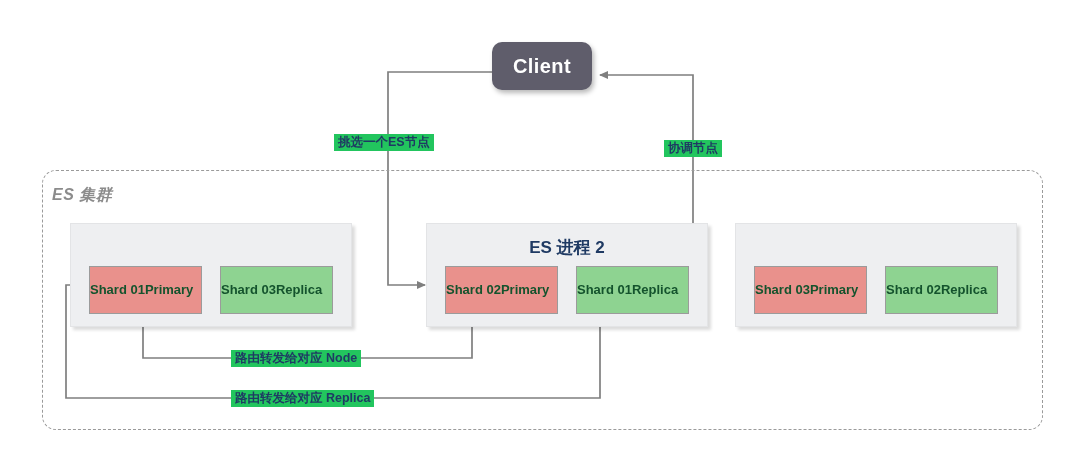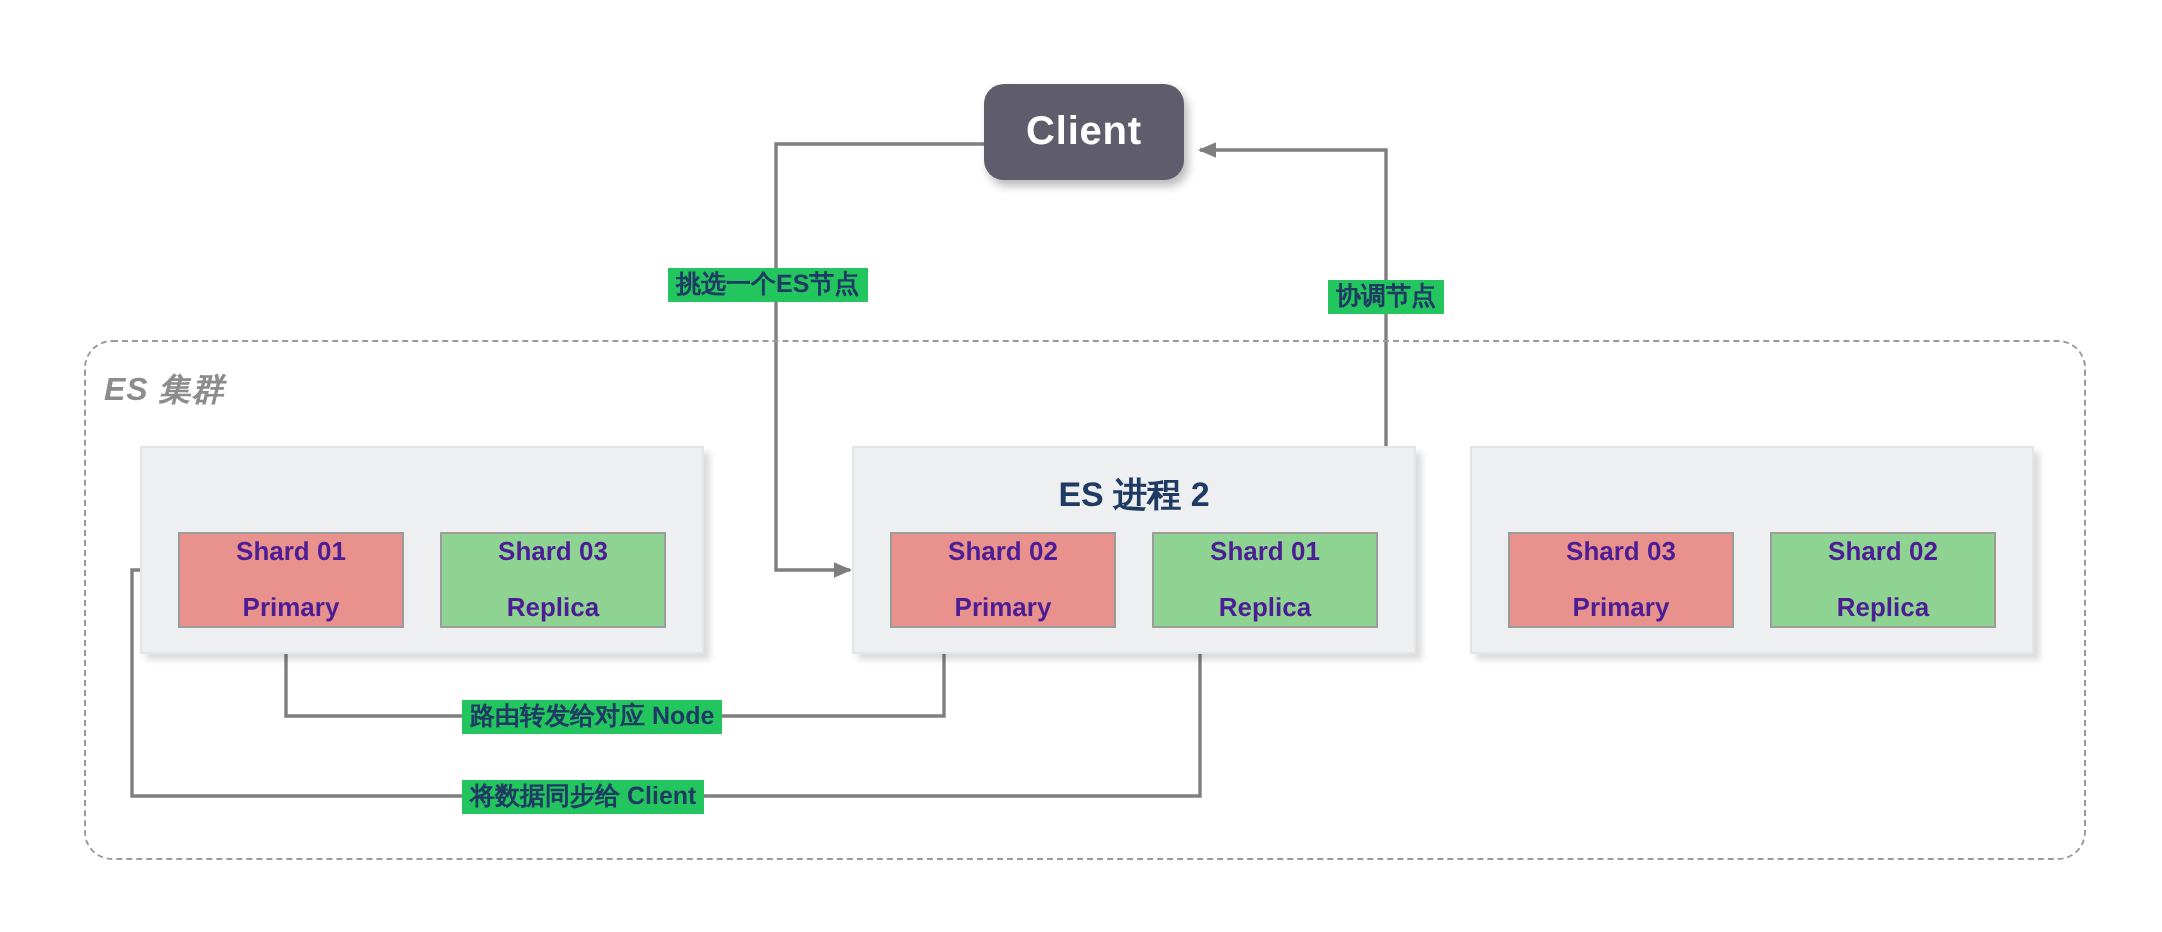--- a/index.html
+++ b/index.html
@@ -52,22 +52,22 @@
     position:absolute;left:0;right:0;top:12px;
     text-align:center;
     font-size:17px;font-weight:bold;color:#1f3a63;
   }
   .shards{
     position:absolute;left:0;right:0;top:42px;
     display:flex;justify-content:center;gap:18px;
   }
   .shard{
     width:113px;height:48px;
-    display:flex;flex-direction:column;align-items:center;justify-content:space-between;
-    color:#4c1d95;font-size:13px;font-weight:bold;line-height:18px;
+    display:flex;flex-direction:row;align-items:center;justify-content:flex-start;
+    color:#14532d;font-size:13px;font-weight:bold;line-height:18px;
     box-sizing:border-box;
     border:1px solid #9b9b9b;
   }
   .shard.primary{background:#e9918c;}
   .shard.replica{background:#8ed391;}
 
   
   .elabel{
     position:absolute;
     font-size:12.5px;font-weight:bold;color:#1f3a63;
@@ -100,21 +100,21 @@
     <span>Client</span>
   </div>
 
   <div class="elabel" style="left:334px;top:134px;">挑选一个ES节点</div>
 
   <div class="elabel" style="left:664px;top:140px;">协调节点</div>
 
 
   <div class="elabel" style="left:231px;top:350px;">路由转发给对应 Node</div>
 
-  <div class="elabel" style="left:231px;top:390px;">将数据同步给 Client</div>
+  <div class="elabel" style="left:231px;top:390px;">路由转发给对应 Replica</div>
 
   <div class="cluster"></div>
   <div class="cluster-title">ES 集群</div>
 
   <div class="node" style="left:70px;top:223px;width:282px;height:104px;">
     <div class="shards">
       <div class="shard primary">
         <div>Shard 01</div>
         <div>Primary</div>
       </div>

